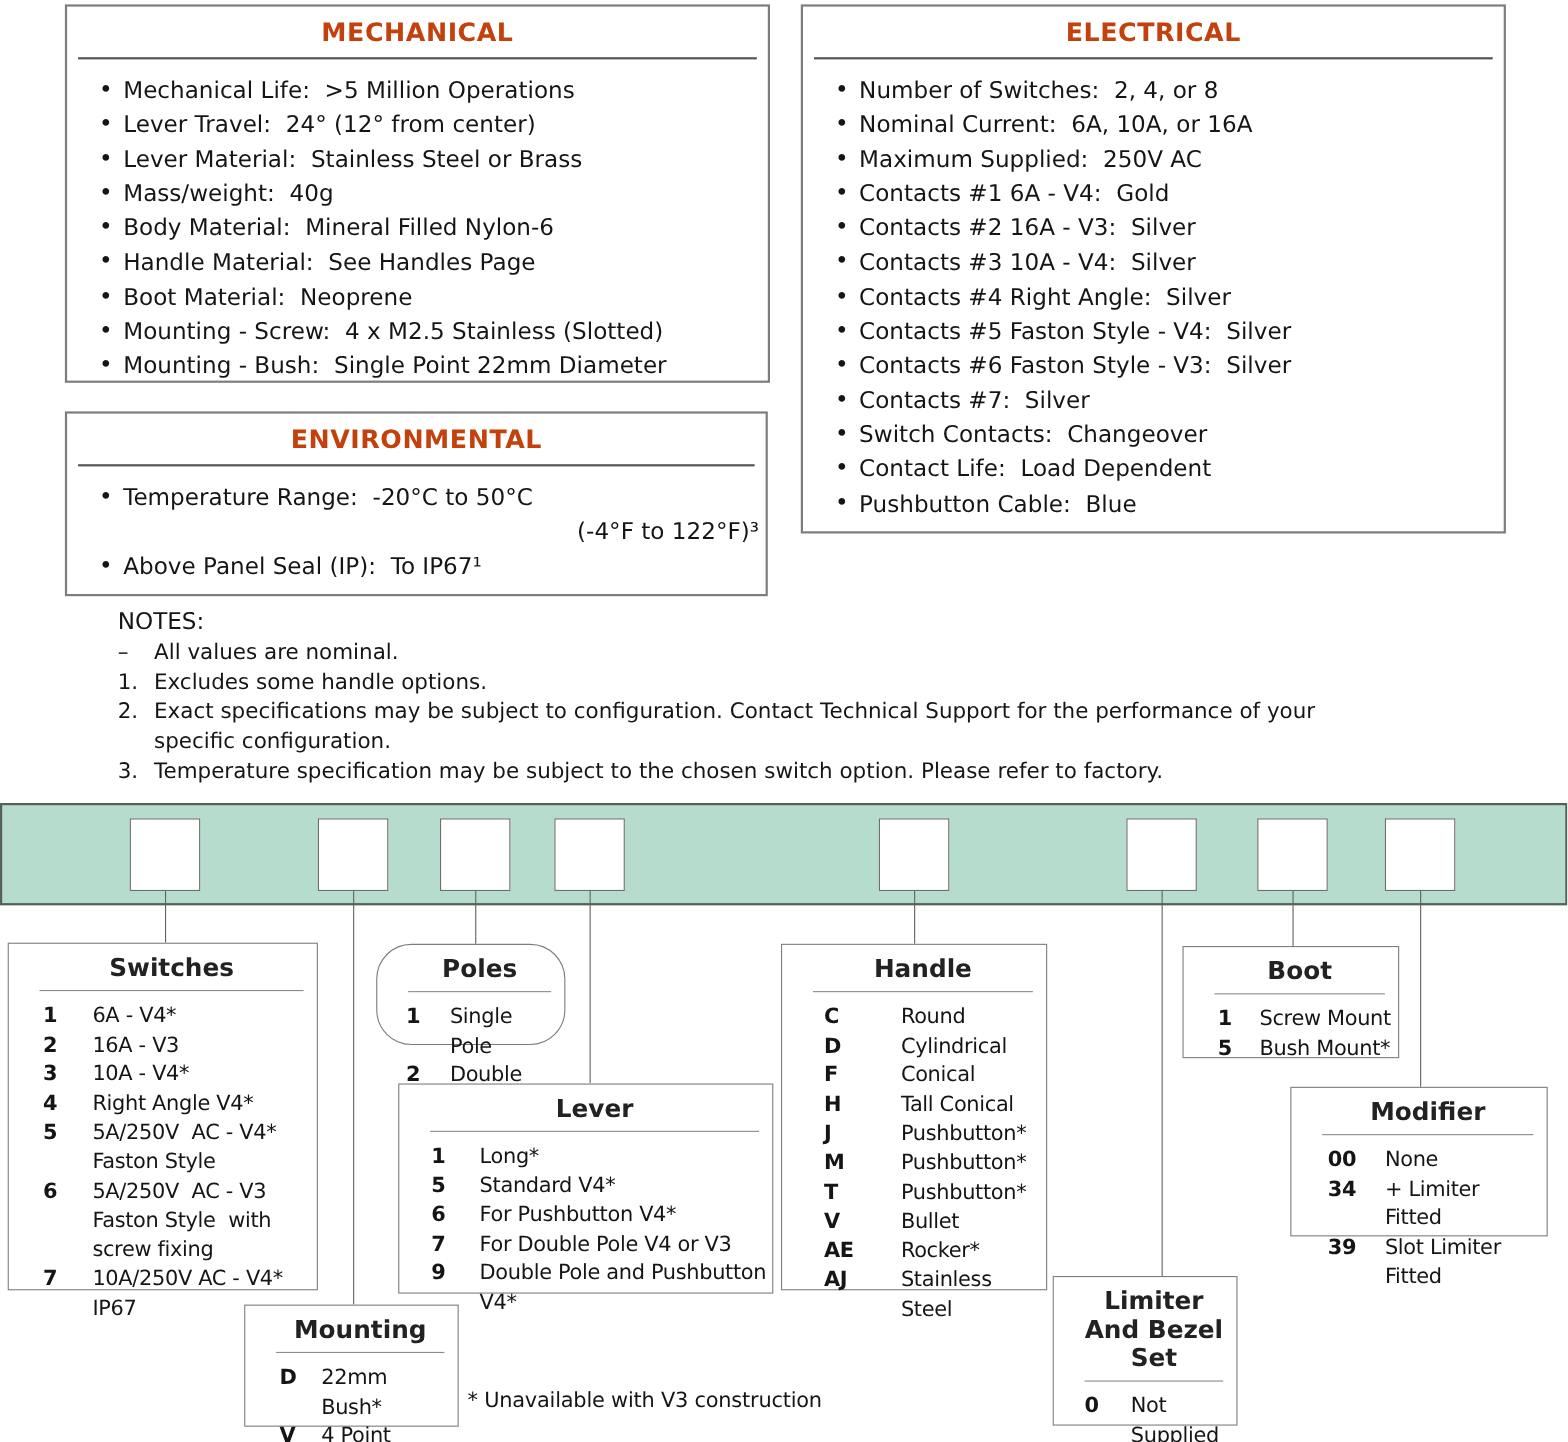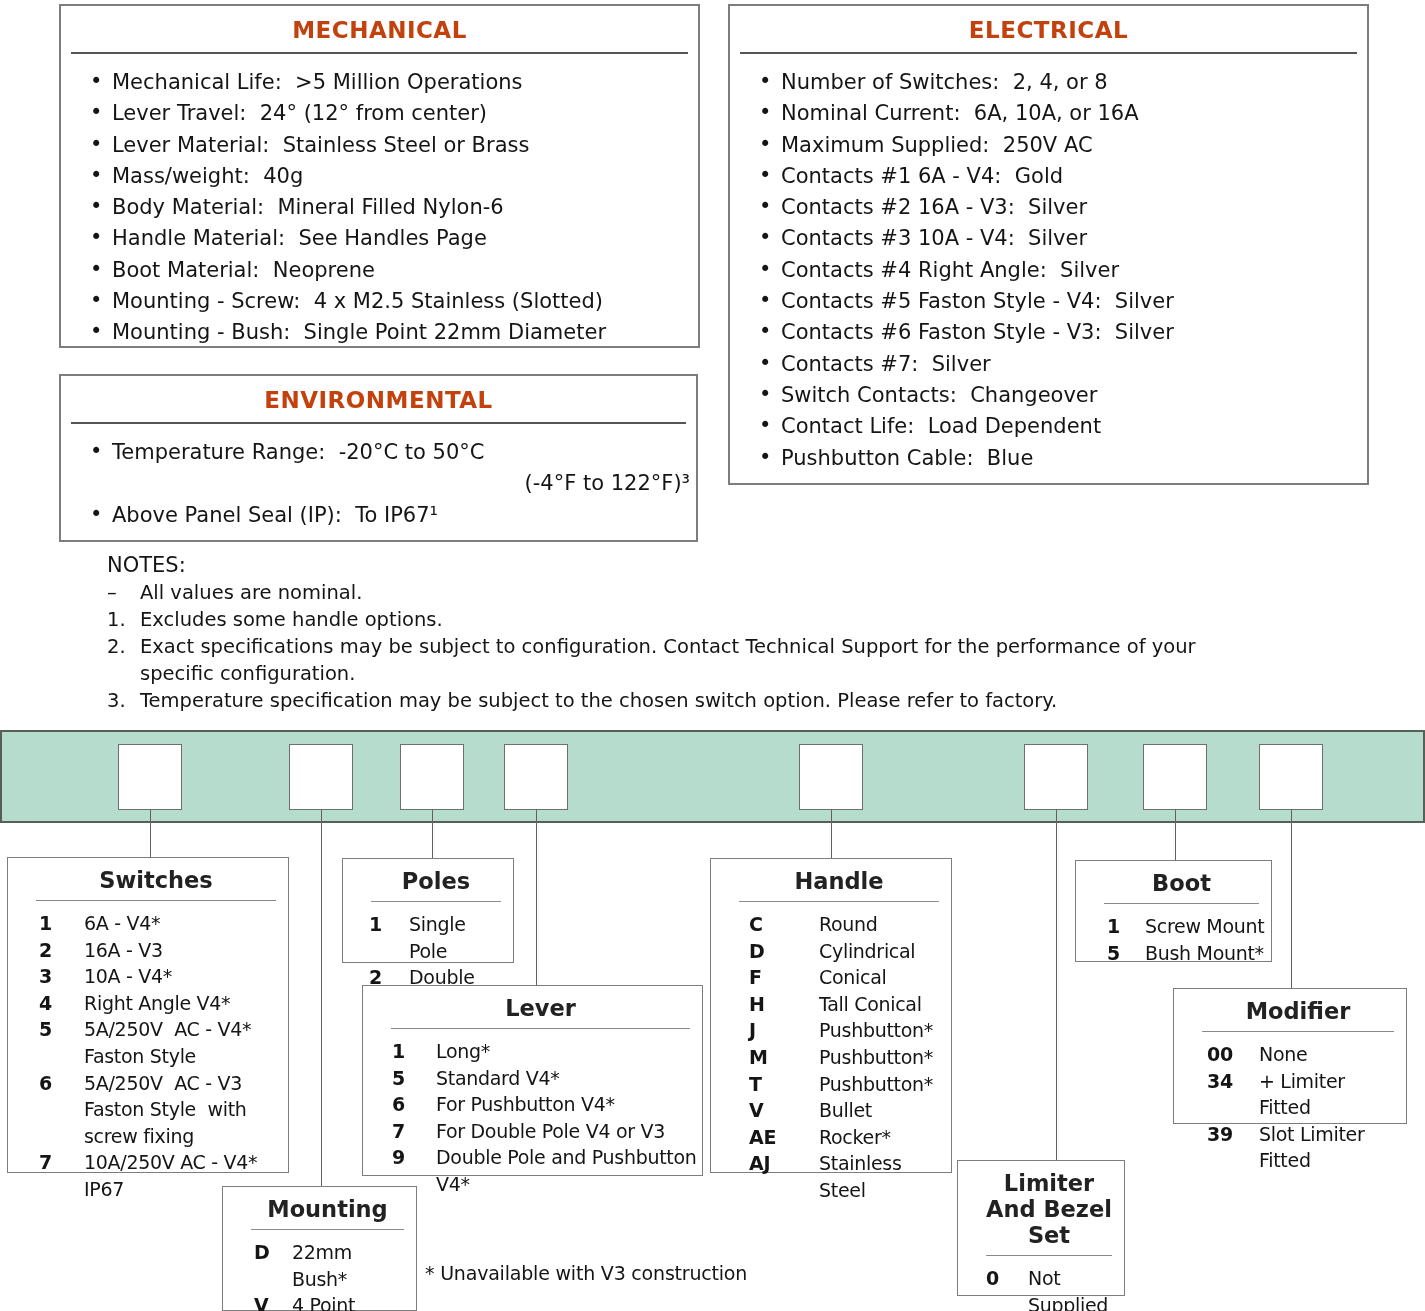--- a/index.html
+++ b/index.html
@@ -33,23 +33,23 @@
   
   .opt{position:absolute;background:#fff;border:1.5px solid #7d7d7d;box-sizing:border-box;padding-left:16px;--pl:15px;--cw:44px;}
   .opt-title{text-align:center;font-weight:bold;font-size:22.5px;line-height:26px;padding:9px 6px 0 6px;color:#222;}
   .opt-sep{border-top:1.5px solid #8a8a8a;margin:7px 12px 9px 12px;height:0;}
   .opt-rows{padding-left:var(--pl);padding-right:4px;}
   .opt-row{display:flex;font-size:19px;line-height:26.6px;letter-spacing:-0.3px;}
   .opt-code{font-weight:bold;flex:none;width:var(--cw);}
   .opt-desc{white-space:pre-wrap;}
 
   #t-switches{left:7px;top:857px;width:282px;height:316px;--pl:15px;--cw:45px;}
-  #t-poles{left:342px;top:858px;width:172px;height:105px;--pl:10px;--cw:40px;}
+  #t-poles{left:342px;top:858px;width:172px;height:92px;border-radius:32px;--pl:10px;--cw:40px;}
   #t-lever{left:362px;top:985px;width:341px;height:191px;--pl:13px;--cw:44px;}
-  #t-mounting{left:222px;top:1186px;width:195px;height:125px;--pl:15px;--cw:38px;}
+  #t-mounting{left:222px;top:1186px;width:195px;height:111px;--pl:15px;--cw:38px;}
   #t-handle{left:710px;top:858px;width:242px;height:315px;--pl:22px;--cw:70px;}
   #t-limiter{left:957px;top:1160px;width:168px;height:136px;--pl:12px;--cw:42px;}
   #t-boot{left:1075px;top:860px;width:197px;height:102px;--pl:15px;--cw:38px;}
   #t-modifier{left:1173px;top:988px;width:234px;height:136px;--pl:17px;--cw:52px;}
 
   .footnote{position:absolute;left:425px;top:1262px;font-size:19px;letter-spacing:-0.2px;}
 </style>
 </head>
 <body>
 

